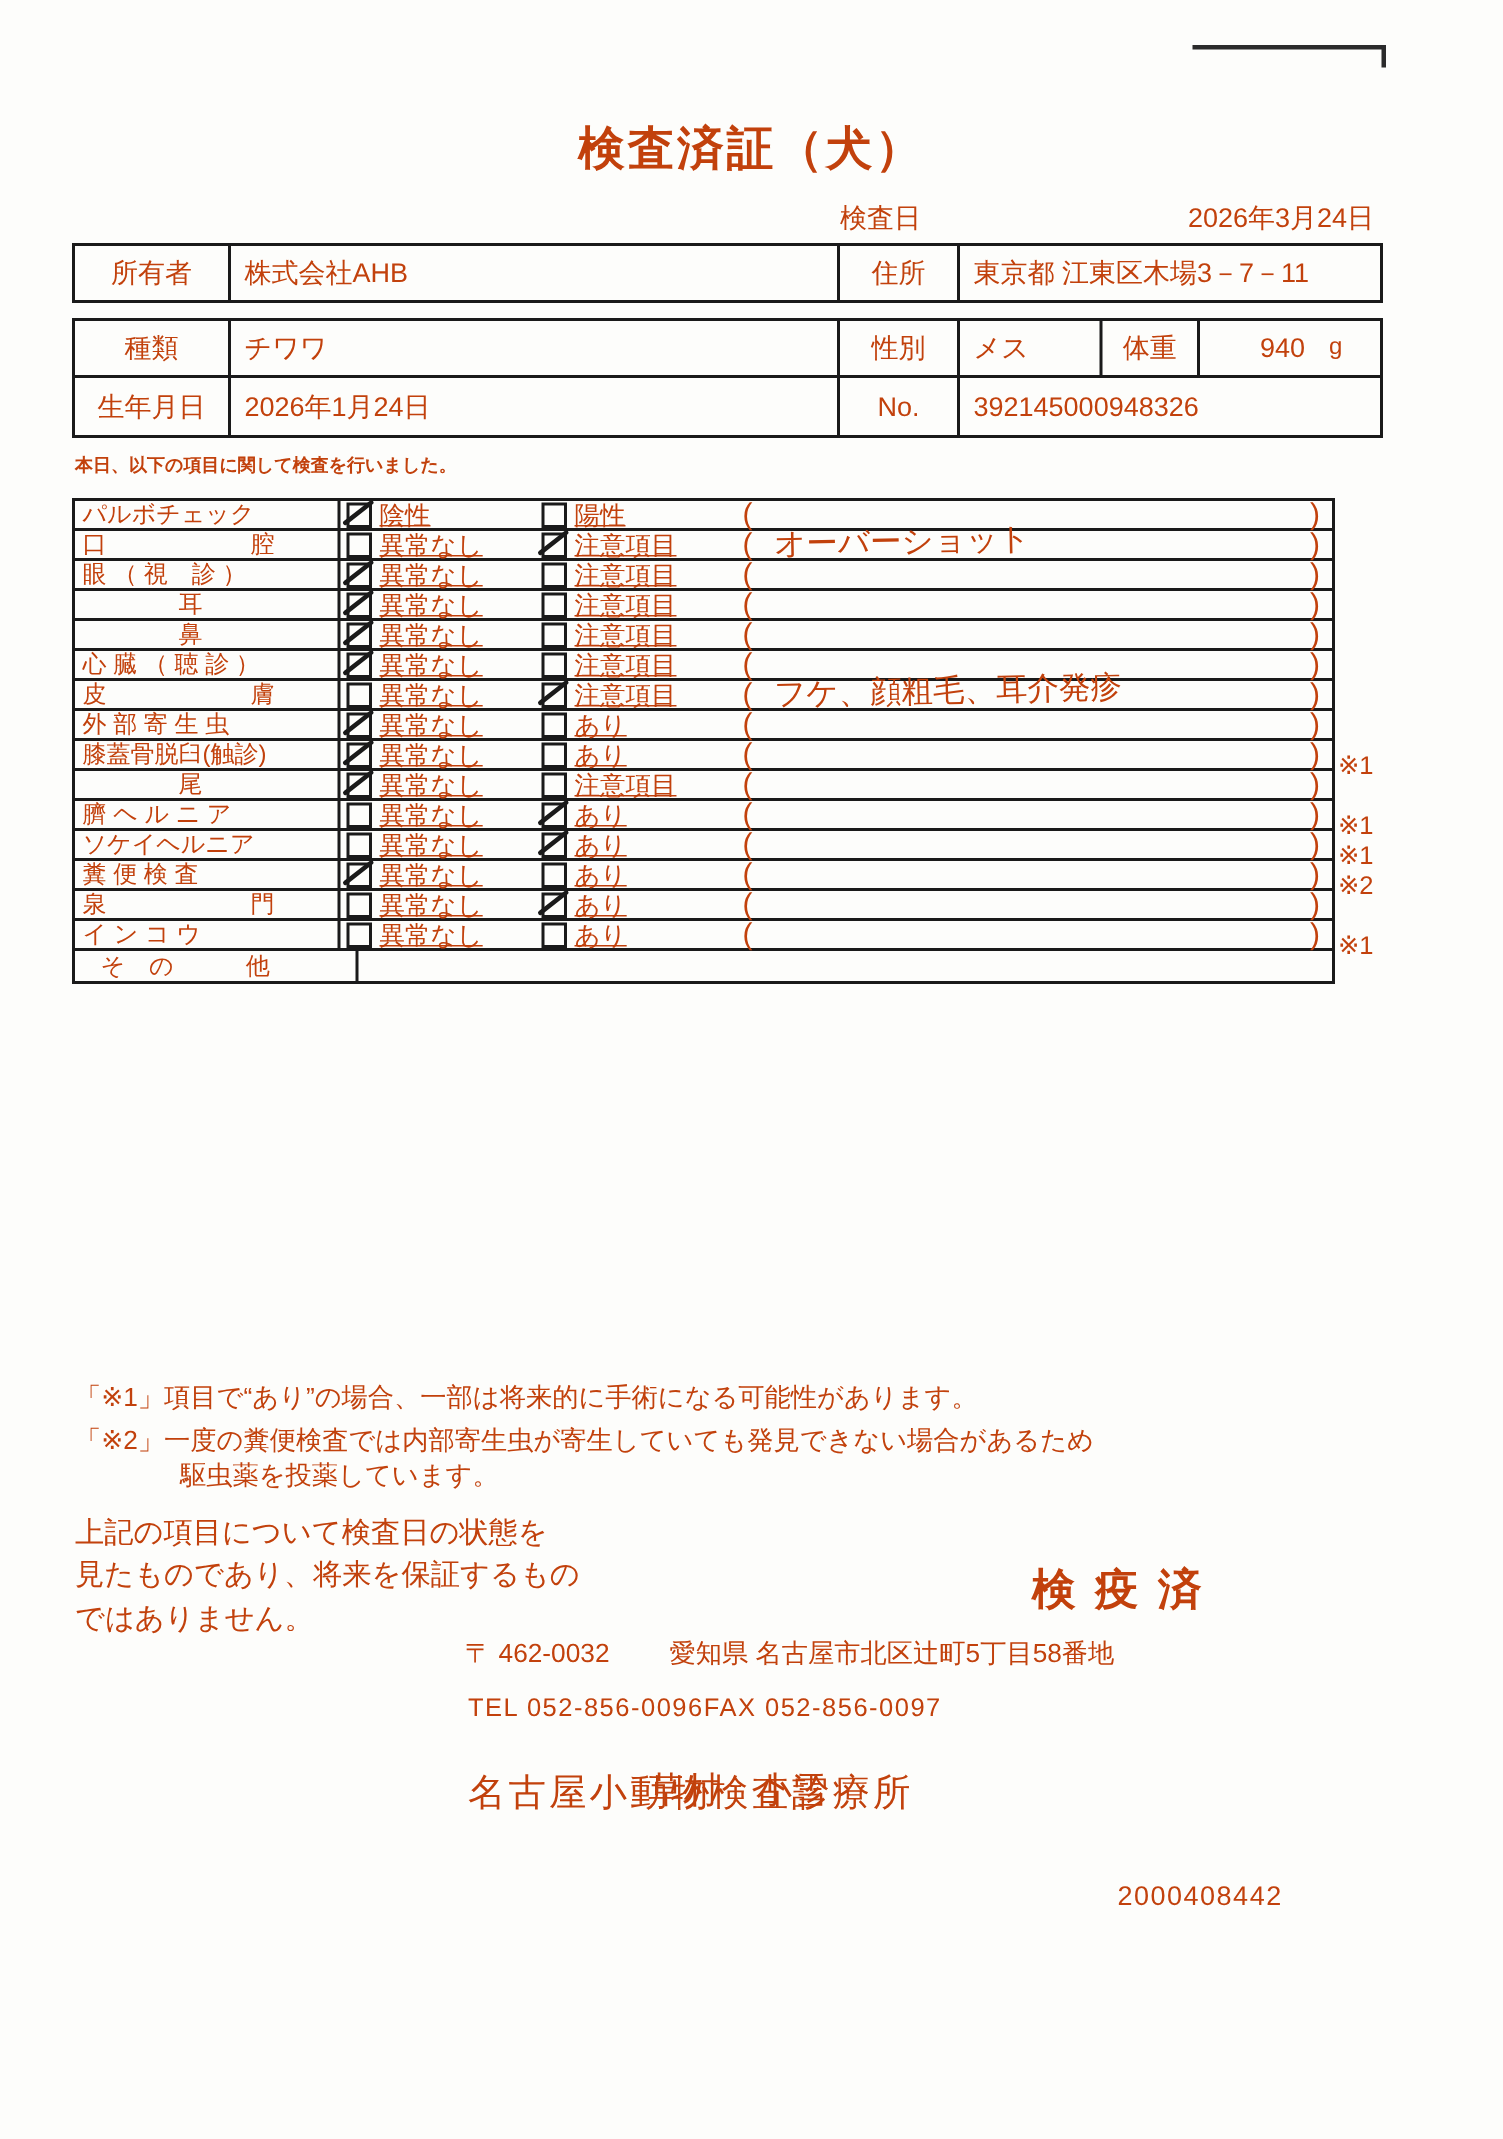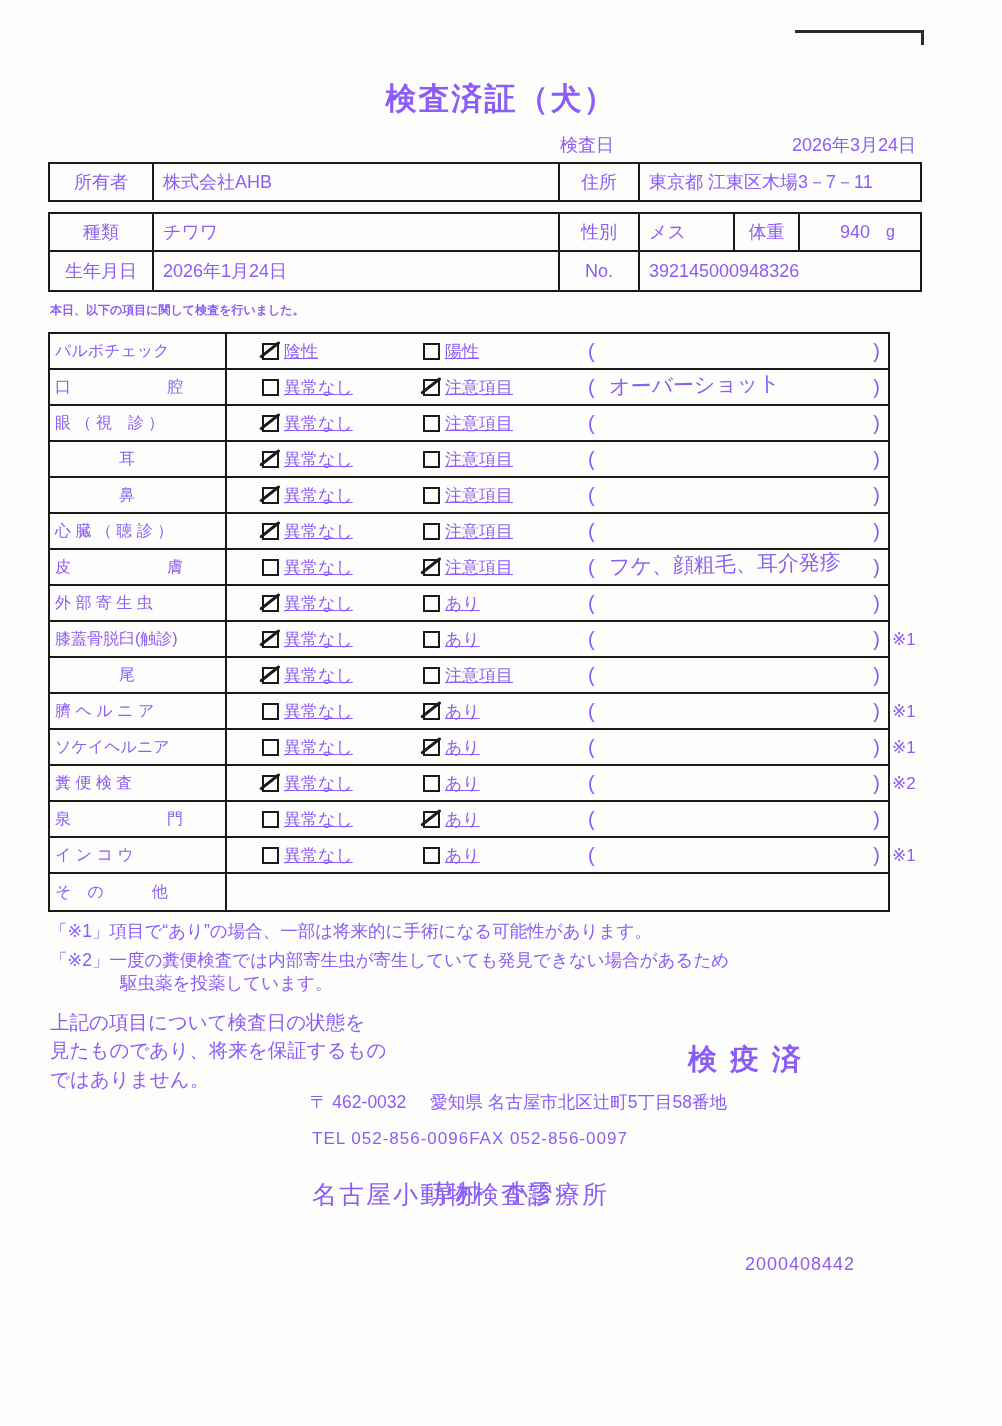--- a/index.html
+++ b/index.html
@@ -1,18 +1,18 @@
 <!DOCTYPE html>
 <html><head>
 <meta charset="utf-8">
 <style>
   html,body { margin:0; padding:0; background:#e9e9e7; }
   #page {
     position:relative; width:1002px; height:1426px; margin:0 auto;
-    background:#fdfdfb; color:#8b5cf6;
+    background:#fdfdfb; color:#c2410c;
     font-family:"Liberation Sans","DejaVu Sans",sans-serif;
     overflow:hidden;
   }
   .title {
     position:absolute; top:78px; left:0; right:0;
     text-align:center; font-size:31px; font-weight:bold; letter-spacing:2px;
   }
   .artifact {
     position:absolute; top:30px; left:795px; width:126px; height:12px;
     border-top:3px solid #2b2b2b; border-right:3px solid #2b2b2b;
@@ -37,23 +37,23 @@
   .wunit { width:38px; font-size:16px; padding-left:4px; }
 
   .intro { position:absolute; top:302px; left:50px; font-size:12px;font-weight:bold; }
 
   .main-table {
     position:absolute; top:332px; left:48px; width:842px;
     border:2px solid #1a1a1a; box-sizing:border-box; background:#fdfdfb;
   }
   .irow {
     position:relative; display:flex; align-items:center;
-    height:36px; box-sizing:border-box; border-bottom:2px solid #1a1a1a;gap:31px;
-  }
-  .irow:last-child { border-bottom:none; }
+    height:20px; box-sizing:border-box; border-bottom:2px solid #1a1a1a;
+  }
+  .irow:last-child { border-bottom:none;padding-left:12px; }
   .lcell {
     width:177px; height:100%; box-sizing:border-box;
     border-right:2px solid #1a1a1a; display:flex; align-items:center;
     padding-left:5px; font-size:16px; white-space:pre;
   }
   .ocell { width:130px; box-sizing:border-box; display:flex; align-items:center; padding-left:4px; font-size:17px;text-decoration:underline; }
   .ncell { flex:1; display:flex; align-items:center; box-sizing:border-box; padding:0 8px; }
   .paren { font-size:20px; }
   .note {
     flex:1; padding-left:14px; font-size:21px;
@@ -75,21 +75,21 @@
   .footnotes div { white-space:pre-line; margin-bottom:5px; }
 
   .disclaimer {
     position:absolute; top:1008px; left:50px; font-size:19.5px;
     line-height:1.45; white-space:pre-line;
   }
   .stamp {
     position:absolute; top:1040px; left:688px;
     font-size:29px; font-weight:bold; letter-spacing:13px; white-space:nowrap;
   }
-  .addr-line { position:absolute; top:1090px; left:310px; font-size:17.5px; display:flex; gap:24px; white-space:pre; }
+  .addr-line { position:absolute; top:1090px; left:310px; font-size:17.5px; display:flex; gap:40px; white-space:pre; }
   .tel-line { position:absolute; top:1129px; left:312px; font-size:17px; display:flex; letter-spacing:1px; }
   .clinic-name { position:absolute; top:1178px; left:312px; font-size:25px; letter-spacing:2px; }
   .person-name { position:absolute; top:1177px; left:432px; font-size:24px; white-space:pre; }
   .doc-number { position:absolute; top:1254px; left:745px; font-size:18px; letter-spacing:1px; }
 </style>
 </head>
 <body>
 
 <div id="page">
 

